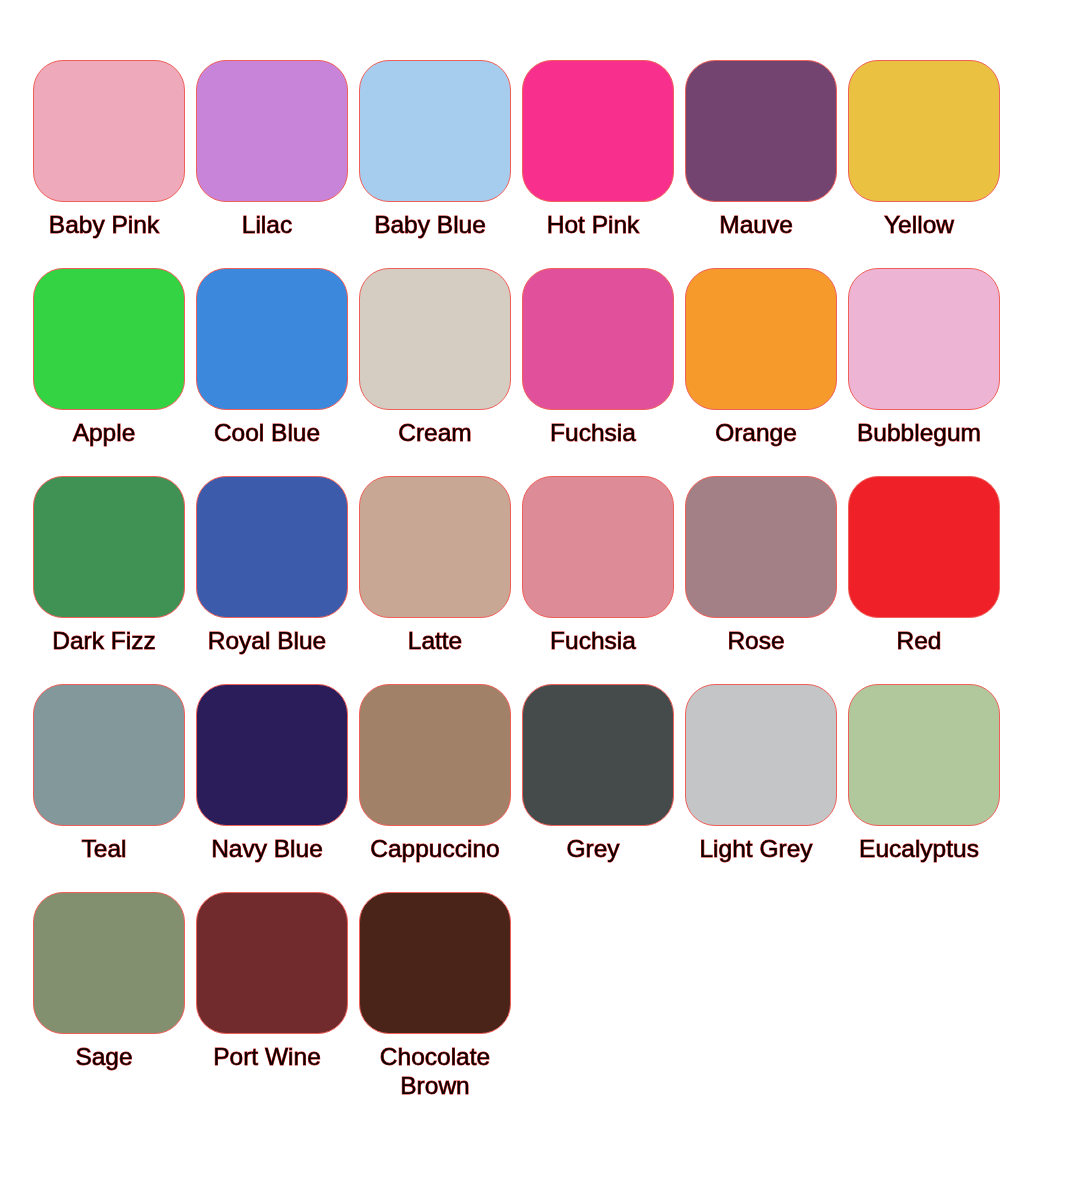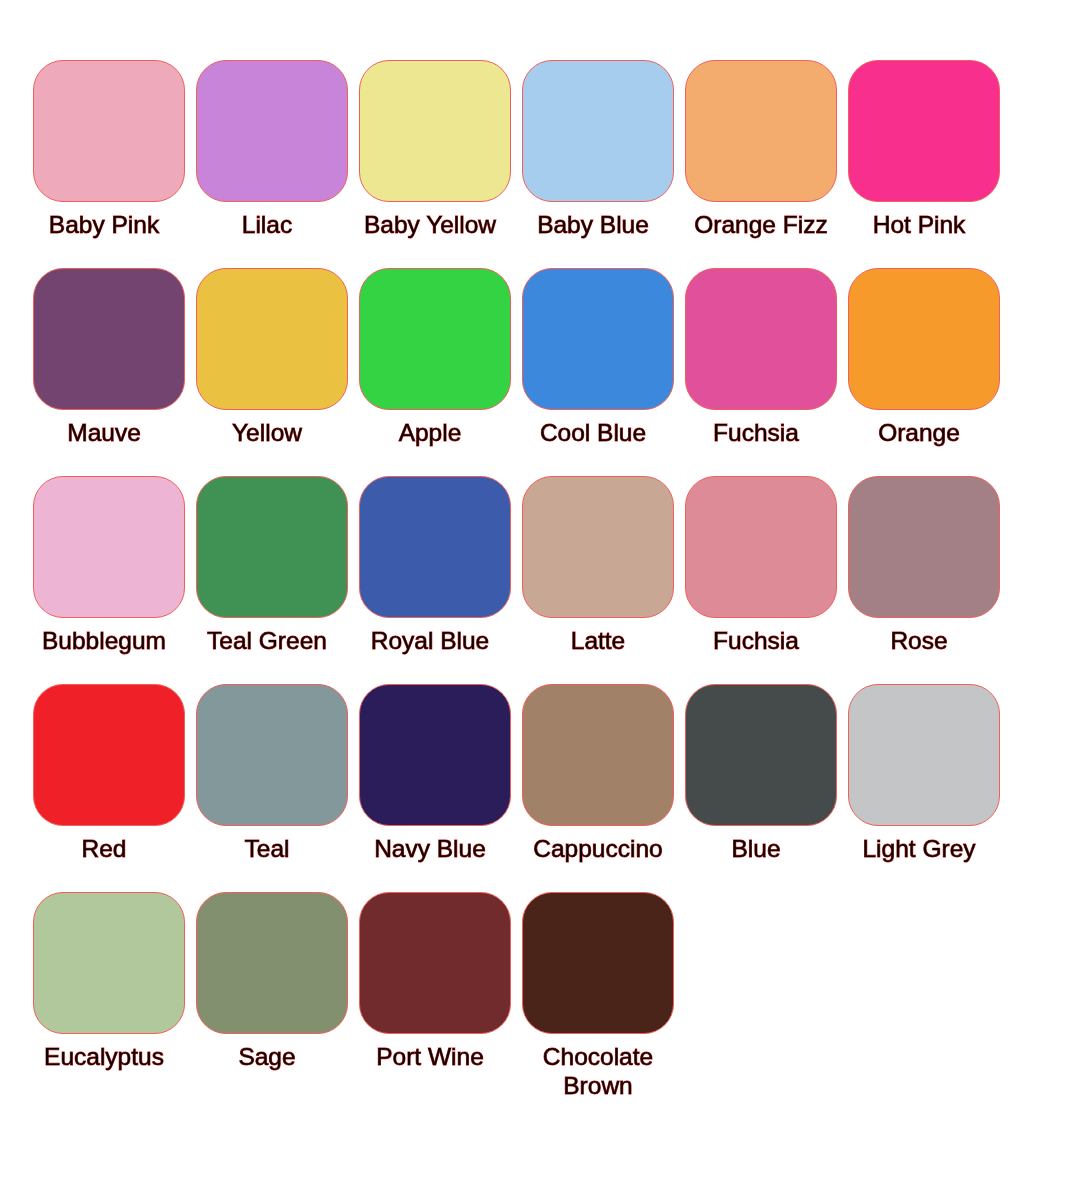--- a/index.html
+++ b/index.html
@@ -82,31 +82,23 @@
 <div id="palette-sheet">
   <div class="palette-grid">
       <div class="swatch-cell col-1">
         <div class="swatch-chip" style="background-color: rgb(238, 170, 187); border-color: rgb(240, 96, 90);"></div>
         <div class="swatch-label">Baby Pink</div>
       </div>
       <div class="swatch-cell col-2">
         <div class="swatch-chip" style="background-color: rgb(200, 132, 216); border-color: rgb(240, 96, 90);"></div>
         <div class="swatch-label">Lilac</div>
       </div>
-      <div class="swatch-cell col-3">
-        <div class="swatch-chip" style="background-color: rgb(236, 231, 144); border-color: rgb(240, 96, 90);"></div>
-        <div class="swatch-label">Baby Yellow</div>
-      </div>
       <div class="swatch-cell col-5">
         <div class="swatch-chip" style="background-color: rgb(167, 205, 238); border-color: rgb(240, 96, 90);"></div>
         <div class="swatch-label">Baby Blue</div>
-      </div>
-      <div class="swatch-cell col-6">
-        <div class="swatch-chip" style="background-color: rgb(243, 172, 110); border-color: rgb(240, 96, 90);"></div>
-        <div class="swatch-label">Orange Fizz</div>
       </div>
       <div class="swatch-cell col-1">
         <div class="swatch-chip" style="background-color: rgb(249, 47, 141); border-color: rgb(240, 96, 90);"></div>
         <div class="swatch-label">Hot Pink</div>
       </div>
       <div class="swatch-cell col-2">
         <div class="swatch-chip" style="background-color: rgb(115, 68, 112); border-color: rgb(240, 96, 90);"></div>
         <div class="swatch-label">Mauve</div>
       </div>
       <div class="swatch-cell col-3">
@@ -114,35 +106,39 @@
         <div class="swatch-label">Yellow</div>
       </div>
       <div class="swatch-cell col-4">
         <div class="swatch-chip" style="background-color: rgb(51, 211, 67); border-color: rgb(240, 96, 90);"></div>
         <div class="swatch-label">Apple</div>
       </div>
       <div class="swatch-cell col-5">
         <div class="swatch-chip" style="background-color: rgb(60, 136, 221); border-color: rgb(240, 96, 90);"></div>
         <div class="swatch-label">Cool Blue</div>
       </div>
+      <div class="swatch-cell col-6">
+        <div class="swatch-chip" style="background-color: rgb(213, 205, 193); border-color: rgb(240, 96, 90);"></div>
+        <div class="swatch-label">Cream</div>
+      </div>
       <div class="swatch-cell col-1">
         <div class="swatch-chip" style="background-color: rgb(225, 81, 155); border-color: rgb(240, 96, 90);"></div>
         <div class="swatch-label">Fuchsia</div>
       </div>
       <div class="swatch-cell col-3">
         <div class="swatch-chip" style="background-color: rgb(245, 154, 43); border-color: rgb(240, 96, 90);"></div>
         <div class="swatch-label">Orange</div>
       </div>
       <div class="swatch-cell col-2">
         <div class="swatch-chip" style="background-color: rgb(238, 180, 212); border-color: rgb(240, 96, 90);"></div>
         <div class="swatch-label">Bubblegum</div>
       </div>
       <div class="swatch-cell col-4">
         <div class="swatch-chip" style="background-color: rgb(63, 146, 84); border-color: rgb(240, 96, 90);"></div>
-        <div class="swatch-label">Teal Green</div>
+        <div class="swatch-label">Dark Fizz</div>
       </div>
       <div class="swatch-cell col-5">
         <div class="swatch-chip" style="background-color: rgb(61, 91, 171); border-color: rgb(240, 96, 90);"></div>
         <div class="swatch-label">Royal Blue</div>
       </div>
       <div class="swatch-cell col-6">
         <div class="swatch-chip" style="background-color: rgb(200, 168, 148); border-color: rgb(240, 96, 90);"></div>
         <div class="swatch-label">Latte</div>
       </div>
       <div class="swatch-cell col-1">
@@ -164,21 +160,21 @@
       <div class="swatch-cell col-5">
         <div class="swatch-chip" style="background-color: rgb(43, 29, 89); border-color: rgb(240, 96, 90);"></div>
         <div class="swatch-label">Navy Blue</div>
       </div>
       <div class="swatch-cell col-6">
         <div class="swatch-chip" style="background-color: rgb(161, 130, 104); border-color: rgb(240, 96, 90);"></div>
         <div class="swatch-label">Cappuccino</div>
       </div>
       <div class="swatch-cell col-1">
         <div class="swatch-chip" style="background-color: rgb(69, 75, 75); border-color: rgb(240, 96, 90);"></div>
-        <div class="swatch-label">Blue</div>
+        <div class="swatch-label">Grey</div>
       </div>
       <div class="swatch-cell col-2">
         <div class="swatch-chip" style="background-color: rgb(195, 197, 198); border-color: rgb(240, 96, 90);"></div>
         <div class="swatch-label">Light Grey</div>
       </div>
       <div class="swatch-cell col-3">
         <div class="swatch-chip" style="background-color: rgb(177, 199, 156); border-color: rgb(240, 96, 90);"></div>
         <div class="swatch-label">Eucalyptus</div>
       </div>
       <div class="swatch-cell col-4">

